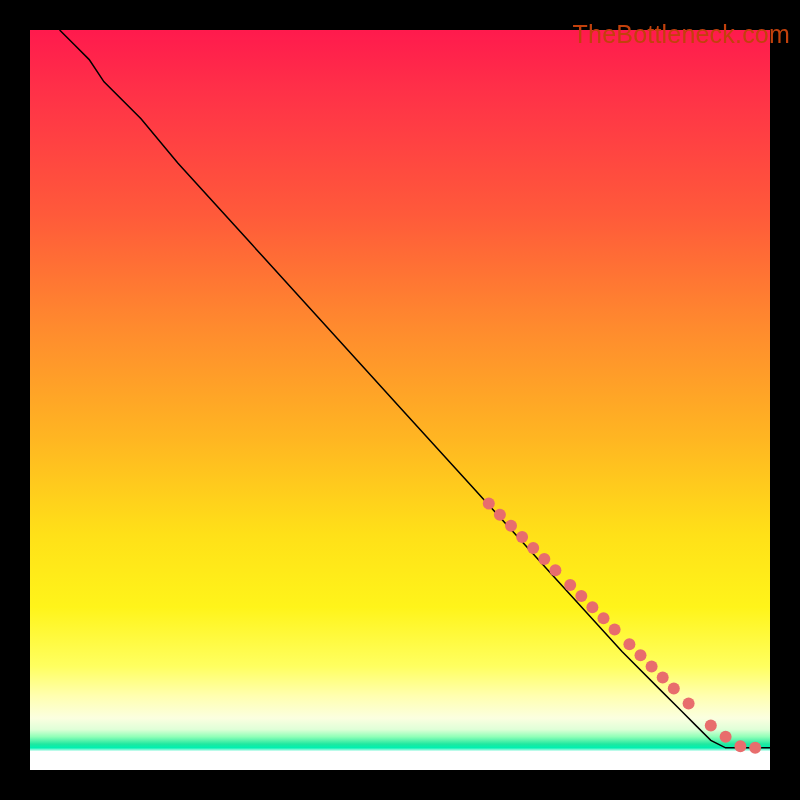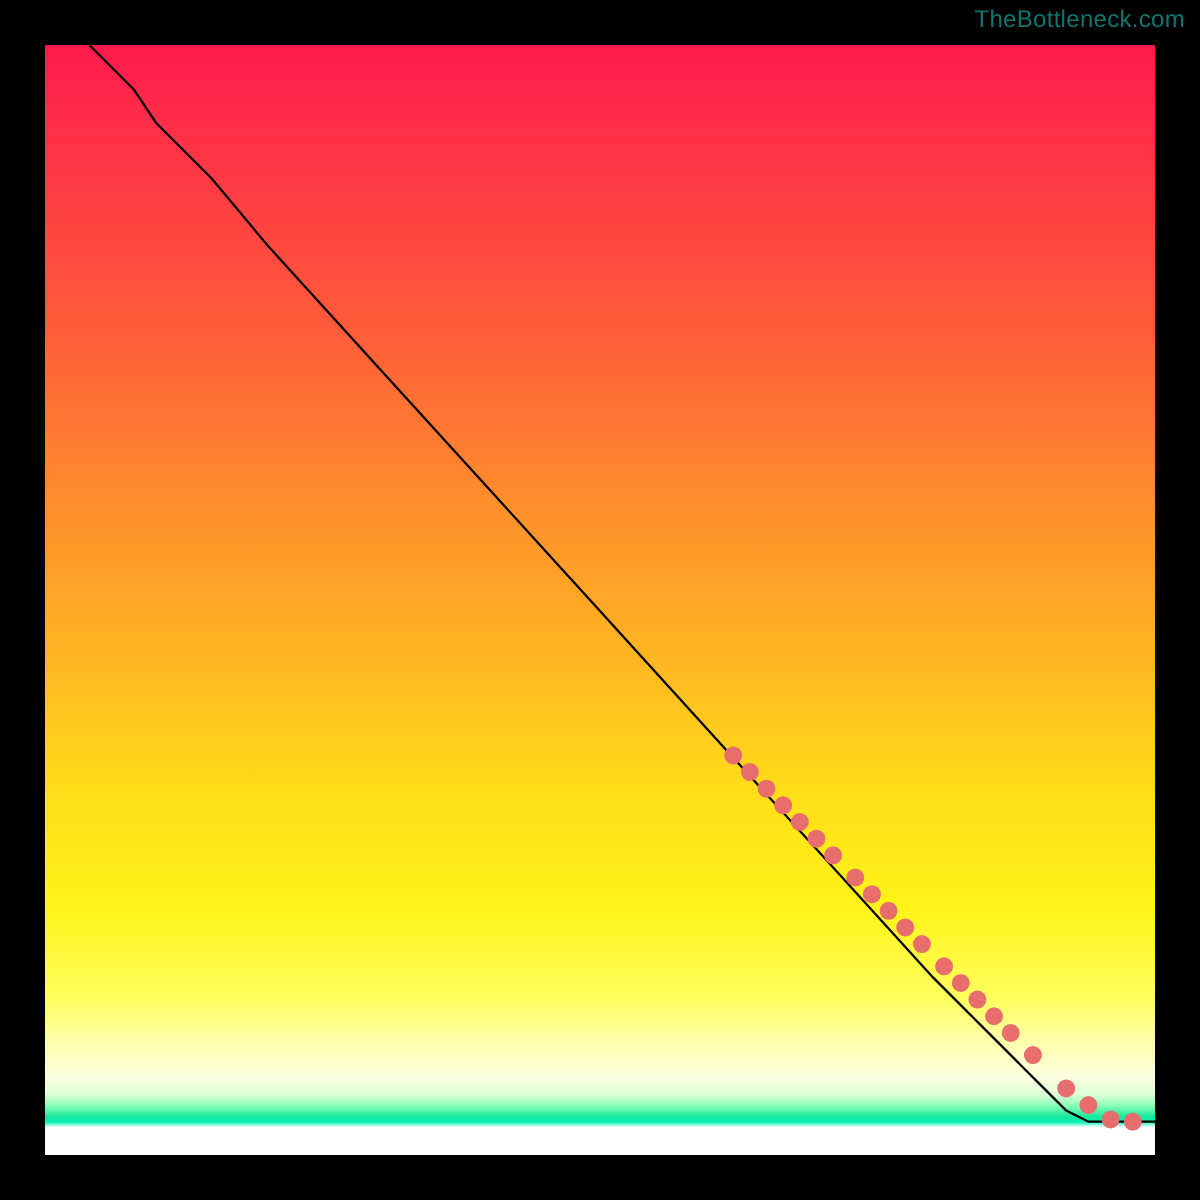--- a/index.html
+++ b/index.html
@@ -5,25 +5,25 @@
   * { margin: 0; padding: 0; box-sizing: border-box; }
   html, body { width: 800px; height: 800px; background: #000; overflow: hidden; }
   .frame {
     position: relative;
     width: 800px;
     height: 800px;
     background: #000;
   }
   .watermark {
     position: absolute;
-    top: 5px;
+    top: 20px;
     right: 10px;
-    color: #0f766e;
+    color: #c2410c;
     font-family: Arial, Helvetica, sans-serif;
-    font-size: 16px;
+    font-size: 25px;
     font-weight: 400;
     letter-spacing: 0.2px;
     z-index: 5;
   }
   .plot {
     position: absolute;
     left: 30px;
     top: 30px;
     width: 740px;
     height: 740px;

